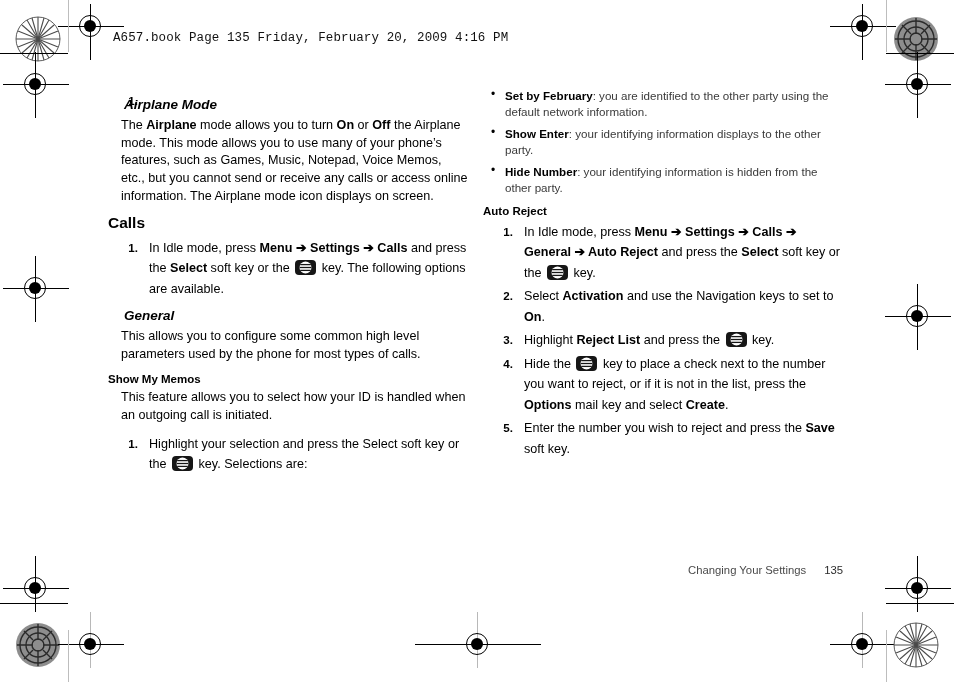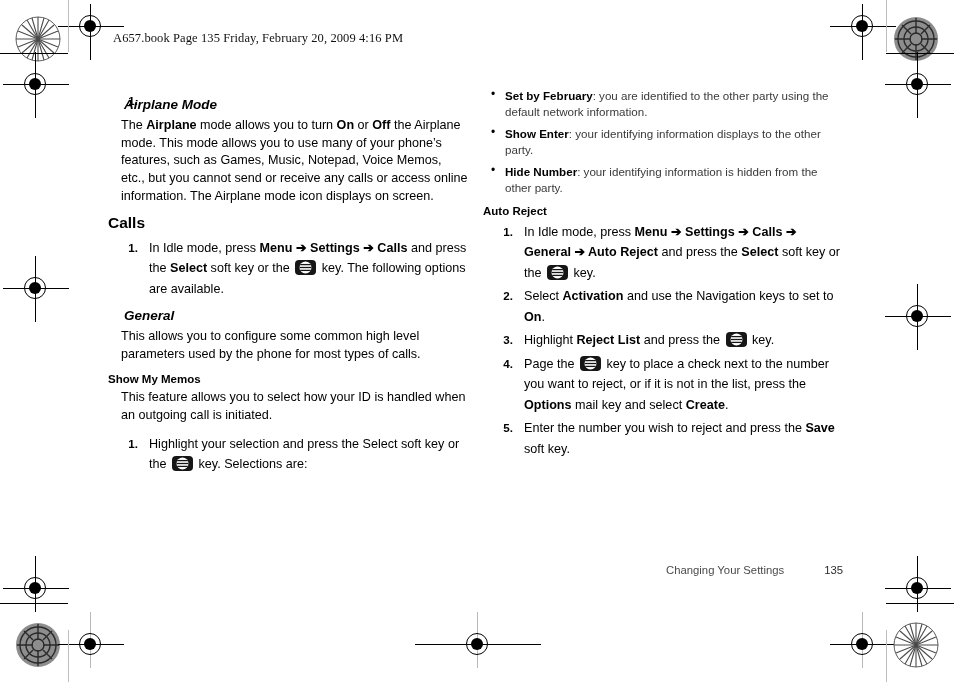--- a/index.html
+++ b/index.html
@@ -73,21 +73,21 @@
     position: absolute;
     width: 1px;
     background: #bdbdbd;
   }
 
   
   .book-header {
     position: absolute;
     left: 113px;
     top: 31px;
-    font-family: Liberation Serif, serif;
+    font-family: Liberation Mono, monospace;
     font-size: 12.5px;
     color: #111;
     white-space: nowrap;
     letter-spacing: 0.1px;
   }
 
   
   .col {
     position: absolute;
     top: 88px;
@@ -191,21 +191,21 @@
   
   .footer {
     position: absolute;
     left: 483px;
     top: 564px;
     width: 360px;
     font-size: 11.3px;
     color: #4a4a4a;
     text-align: right;
   }
-  .footer .fchap { margin-right: 40px; }
+  .footer .fchap { margin-right: 18px; }
   .footer .fpage { color: #2b2b2b; }
 </style>
 </head>
 <body>
 
 <div id="page">
 
   <div class="star-target" style="left:15px; top:16px;">
     <svg width="46" height="46" viewBox="0 0 46 46" aria-hidden="true">
       <circle cx="23" cy="23" r="22" fill="#ffffff"></circle>
@@ -473,21 +473,21 @@
                 <g stroke="#161616" stroke-width="1.3">
                   <line x1="1.2" y1="3.6" x2="11.8" y2="3.6"></line>
                   <line x1="0.6" y1="6.5" x2="12.4" y2="6.5"></line>
                   <line x1="1.2" y1="9.4" x2="11.8" y2="9.4"></line>
                 </g>
               </svg></span><span> key.</span></span>
       </li>
 
       <li class="num-item">
         <span class="num">4.</span>
-        <span><span>Page the </span><span class="keyicon"><svg width="13" height="13" viewBox="0 0 13 13">
+        <span><span>Hide the </span><span class="keyicon"><svg width="13" height="13" viewBox="0 0 13 13">
                 <circle cx="6.5" cy="6.5" r="6" fill="#fff"></circle>
                 <g stroke="#161616" stroke-width="1.3">
                   <line x1="1.2" y1="3.6" x2="11.8" y2="3.6"></line>
                   <line x1="0.6" y1="6.5" x2="12.4" y2="6.5"></line>
                   <line x1="1.2" y1="9.4" x2="11.8" y2="9.4"></line>
                 </g>
               </svg></span><span> key to place a check next to the number you want to reject, or if it is not in the list, press the </span><b>Options</b><span> mail key and select </span><b>Create</b><span>.</span></span>
       </li>
 
       <li class="num-item">

